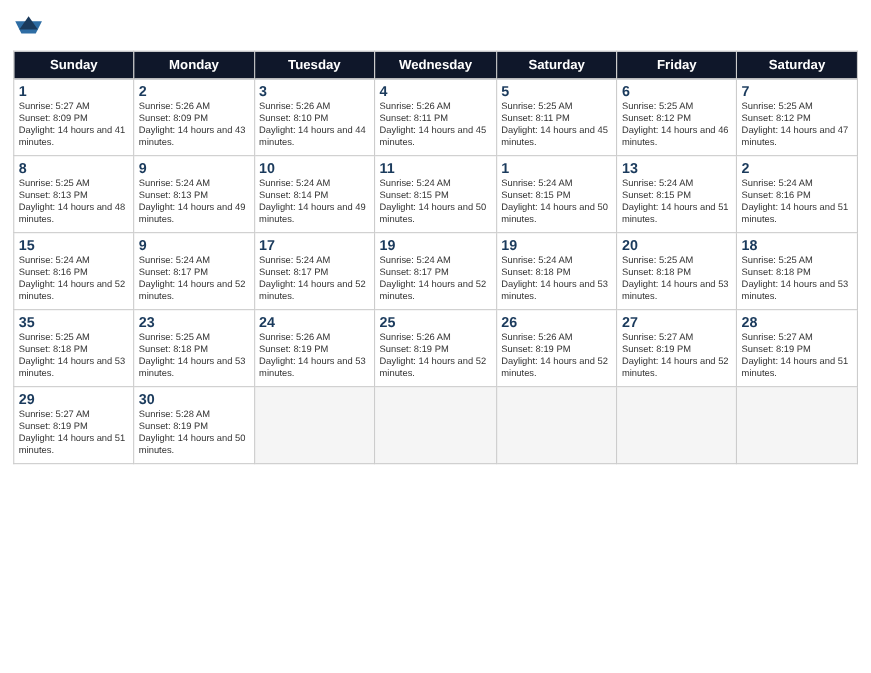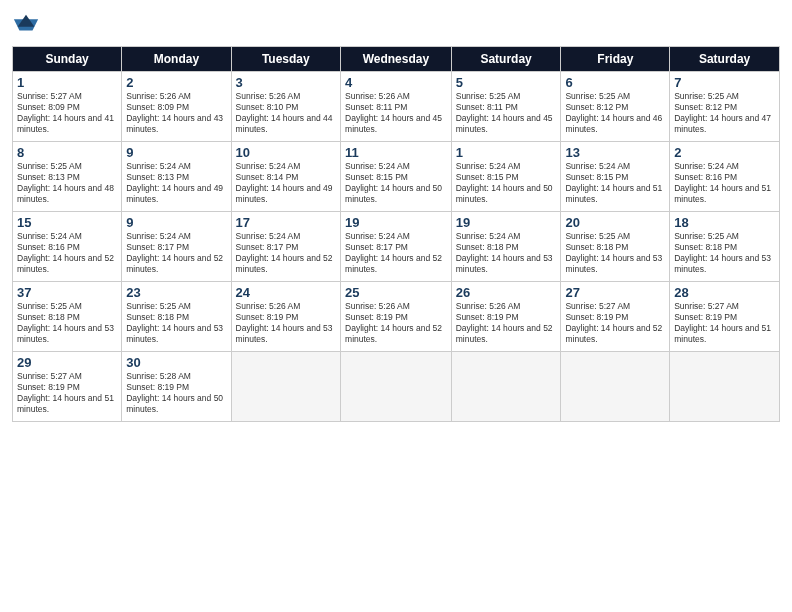--- a/index.html
+++ b/index.html
@@ -158,21 +158,21 @@
           <td><span class="day-num">19</span>
 <span class="day-detail">Sunrise: 5:24 AM<br>Sunset: 8:17 PM<br>Daylight: 14 hours and 52 minutes.</span></td>
           <td><span class="day-num">19</span>
 <span class="day-detail">Sunrise: 5:24 AM<br>Sunset: 8:18 PM<br>Daylight: 14 hours and 53 minutes.</span></td>
           <td><span class="day-num">20</span>
 <span class="day-detail">Sunrise: 5:25 AM<br>Sunset: 8:18 PM<br>Daylight: 14 hours and 53 minutes.</span></td>
           <td><span class="day-num">18</span>
 <span class="day-detail">Sunrise: 5:25 AM<br>Sunset: 8:18 PM<br>Daylight: 14 hours and 53 minutes.</span></td>
         </tr>
         <tr>
-          <td><span class="day-num">37</span>
+          <td><span class="day-num">35</span>
 <span class="day-detail">Sunrise: 5:25 AM<br>Sunset: 8:18 PM<br>Daylight: 14 hours and 53 minutes.</span></td>
           <td><span class="day-num">23</span>
 <span class="day-detail">Sunrise: 5:25 AM<br>Sunset: 8:18 PM<br>Daylight: 14 hours and 53 minutes.</span></td>
           <td><span class="day-num">24</span>
 <span class="day-detail">Sunrise: 5:26 AM<br>Sunset: 8:19 PM<br>Daylight: 14 hours and 53 minutes.</span></td>
           <td><span class="day-num">25</span>
 <span class="day-detail">Sunrise: 5:26 AM<br>Sunset: 8:19 PM<br>Daylight: 14 hours and 52 minutes.</span></td>
           <td><span class="day-num">26</span>
 <span class="day-detail">Sunrise: 5:26 AM<br>Sunset: 8:19 PM<br>Daylight: 14 hours and 52 minutes.</span></td>
           <td><span class="day-num">27</span>

